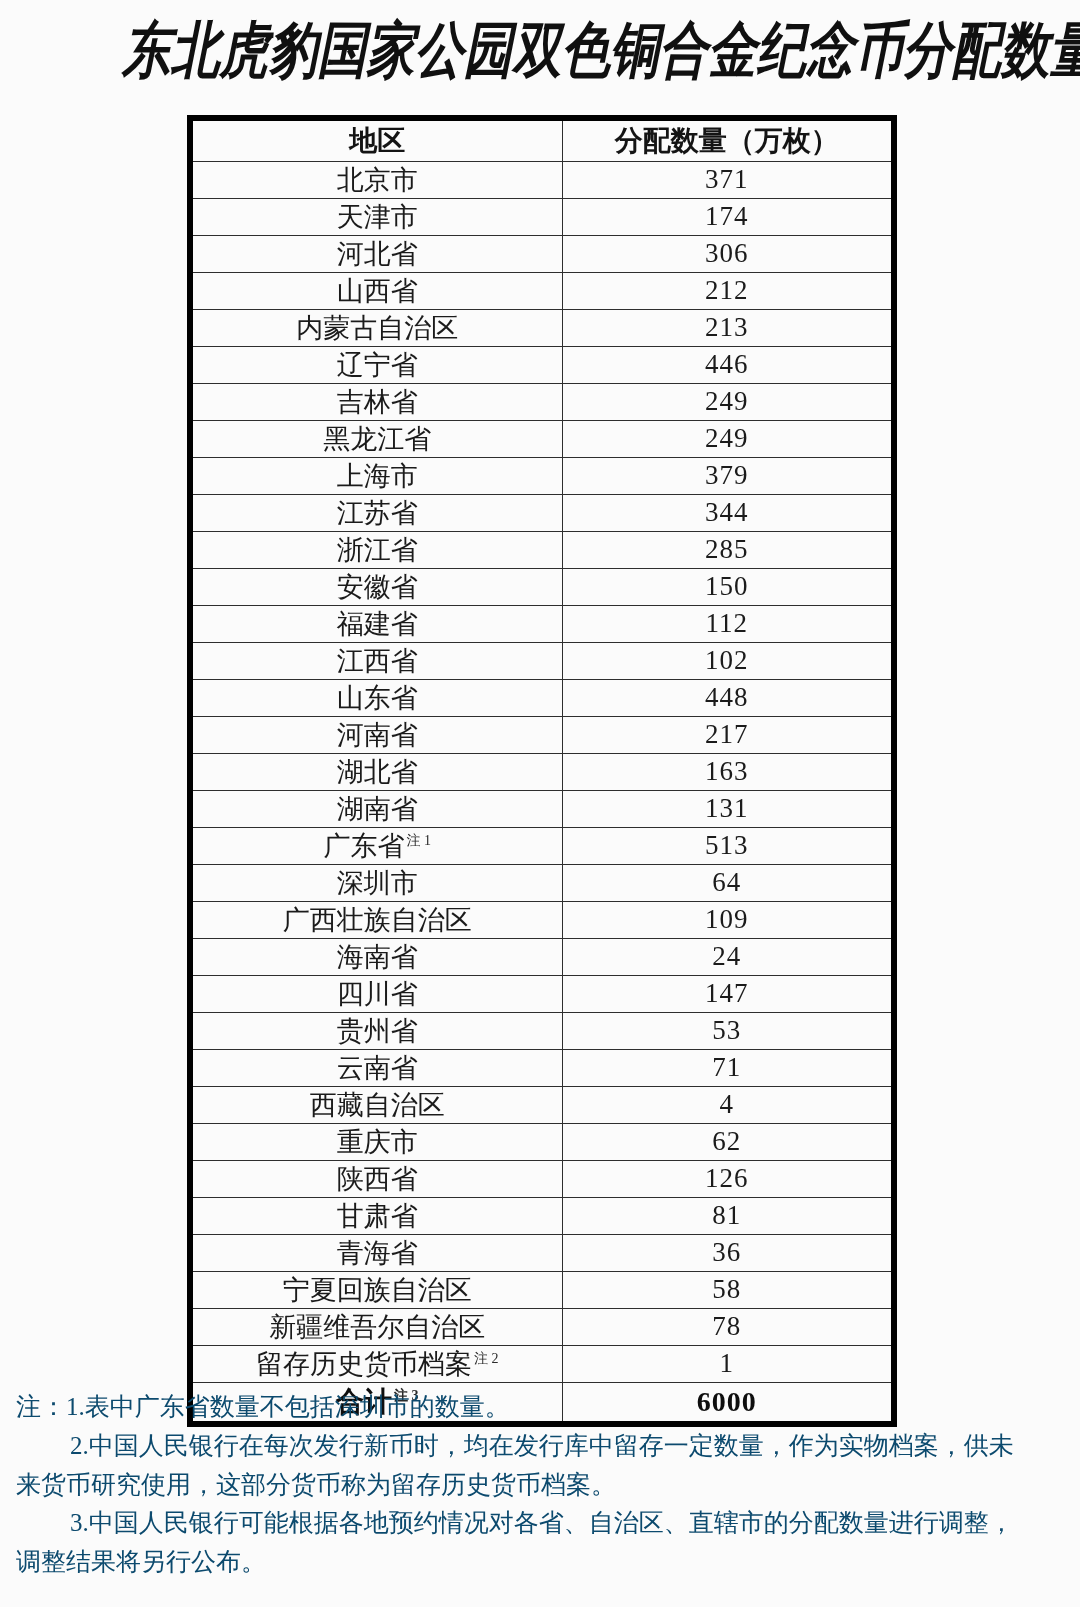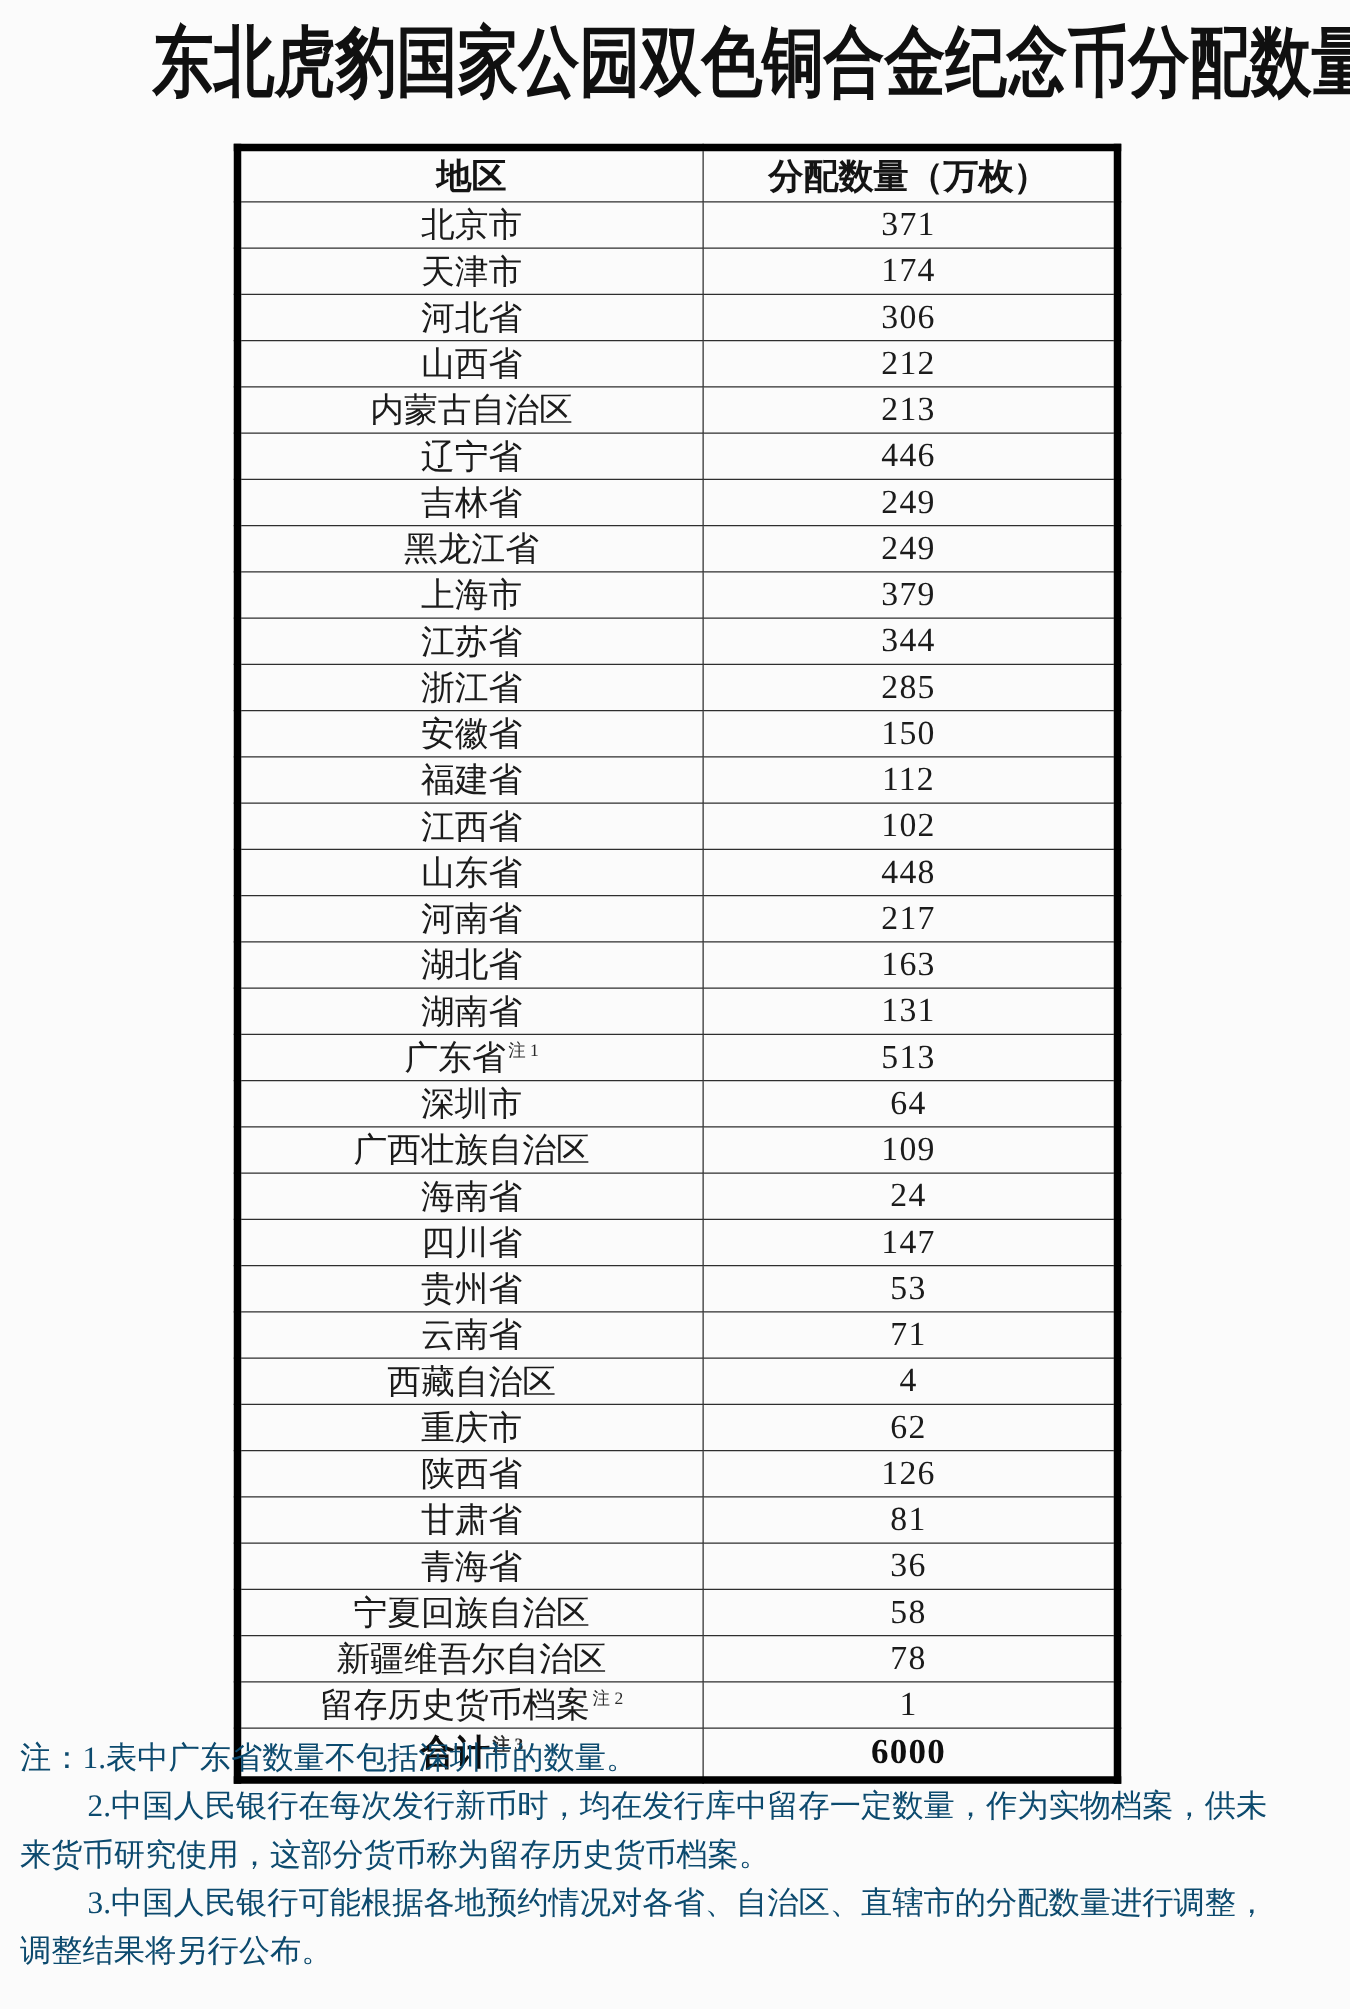--- a/index.html
+++ b/index.html
@@ -1,21 +1,21 @@
 <!DOCTYPE html>
 <html><head>
 <meta charset="utf-8">
 <style>
   html,body{margin:0;padding:0;}
   body{
     width:1080px;height:1607px;position:relative;overflow:hidden;
     background:#fbfbfb;color:#1c1c1c;
     font-family:"Liberation Serif","DejaVu Serif",serif;
   }
-  .title{position:absolute;top:14px;left:0;width:1080px;margin:0;text-align:left;line-height:1.2;}
+  .title{position:absolute;top:14px;left:0;width:1080px;margin:0;text-align:left;line-height:1.2;font-style:italic;}
   .title-text{
     display:inline-block;font-size:61px;font-weight:900;color:#101010;
     transform:scaleX(0.80);transform-origin:50% 50%;white-space:nowrap;
   }
   table.doc-table{
     position:absolute;top:115px;left:187px;width:704px;height:1253px;
     border-collapse:collapse;table-layout:fixed;
     border:6px solid #000000;background:transparent;
   }
   .doc-table col.c1{width:372px;}

